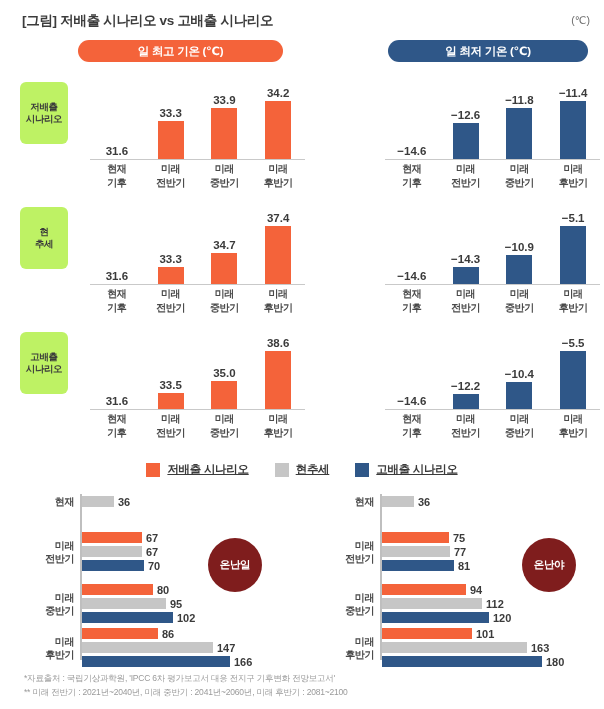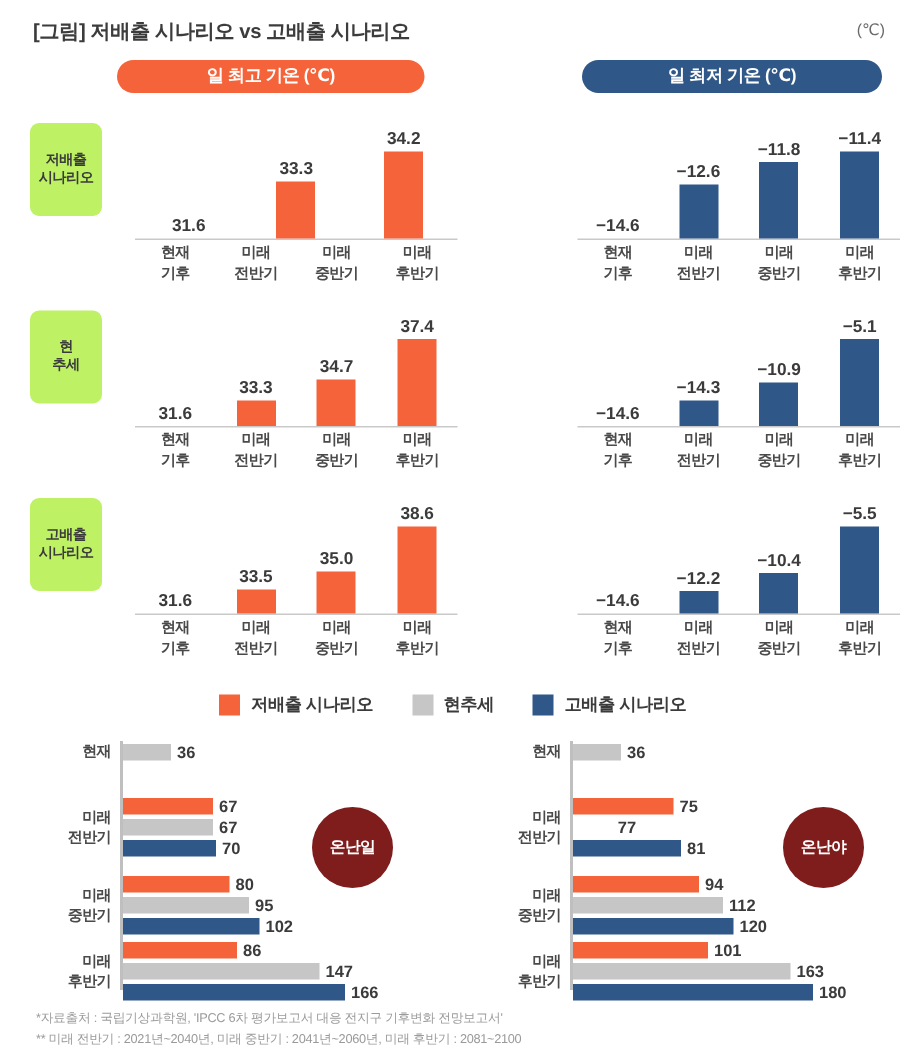--- a/index.html
+++ b/index.html
@@ -83,20 +83,21 @@
     width: 46px; text-align: center;
     font-size: 10px; font-weight: 700; color: #4a4a4a;
     line-height: 1.35; letter-spacing: -0.4px;
   }
 
   
   .legend {
     position: absolute; top: 462px; left: 0; width: 604px;
     display: flex; justify-content: center; align-items: center;
     gap: 26px;
+    text-decoration: underline;
   }
   .legend-item { display: flex; align-items: center; gap: 7px; }
   .legend-swatch { width: 14px; height: 14px; }
   .legend-text {
     font-size: 11.5px; font-weight: 700; color: #3b3b3b;
     letter-spacing: -0.3px;
   }
 
   
   .hcharts { position: absolute; top: 492px; left: 0; width: 604px; height: 170px; }
@@ -161,20 +162,24 @@
       <div class="vplot vplot-left">
         <div class="vbars">
           <div class="vbar-slot">
             <div class="vbar-val">31.6</div>
           </div>
           <div class="vbar-slot">
             <div class="vbar-val">33.3</div>
             <div class="vbar" style="height: 38px; background: rgb(244, 99, 58);"></div>
           </div>
           <div class="vbar-slot">
+            <div class="vbar-val">33.9</div>
+            <div class="vbar" style="height: 51px; background: rgb(244, 99, 58);"></div>
+          </div>
+          <div class="vbar-slot">
             <div class="vbar-val">34.2</div>
             <div class="vbar" style="height: 58px; background: rgb(244, 99, 58);"></div>
           </div>
         </div>
         <div class="vcats">
           <div class="vcat">
             <div>현재</div>
             <div>기후</div>
           </div>
           <div class="vcat">
@@ -476,21 +481,21 @@
         <span class="hbar-val">36</span>
       </div>
       <div class="hgroup-label" style="top: 46.5px;">
         <div>미래</div>
         <div>전반기</div>
       </div>
       <div class="hbar-row" style="top: 40px;">
         <div class="hbar" style="width: 67px; background: rgb(244, 99, 58);"></div>
         <span class="hbar-val">75</span>
       </div>
-      <div class="hbar-row" style="top: 54px; flex-direction: column;">
+      <div class="hbar-row" style="top: 54px;">
         <div class="hbar" style="width: 68px; background: rgb(198, 198, 198);"></div>
         <span class="hbar-val">77</span>
       </div>
       <div class="hbar-row" style="top: 68px;">
         <div class="hbar" style="width: 72px; background: rgb(47, 87, 136);"></div>
         <span class="hbar-val">81</span>
       </div>
       <div class="hgroup-label" style="top: 98.5px;">
         <div>미래</div>
         <div>중반기</div>

